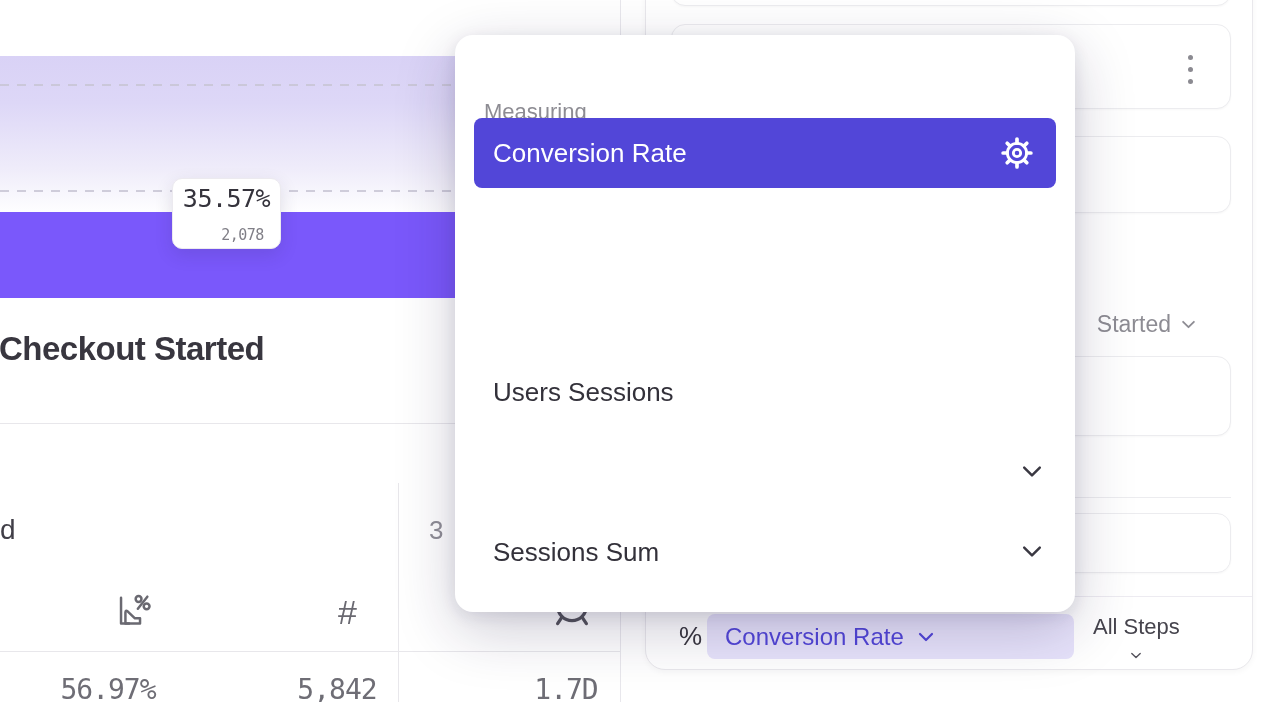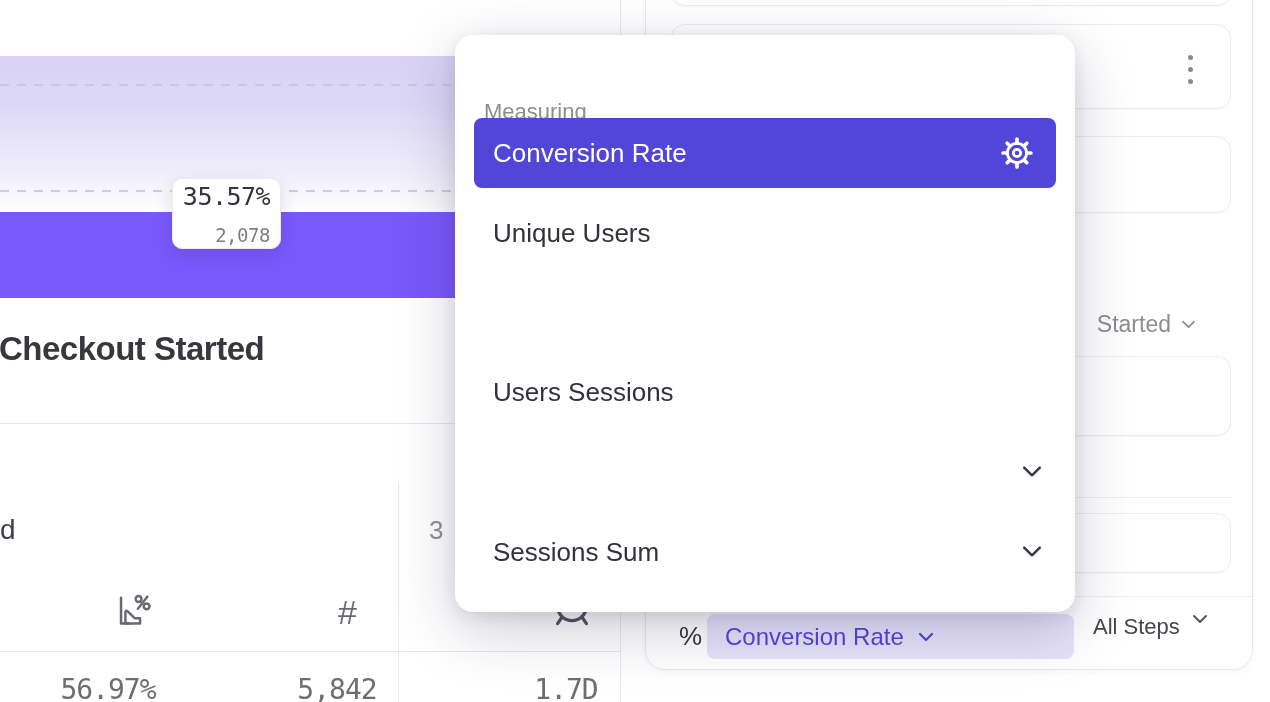--- a/index.html
+++ b/index.html
@@ -15,21 +15,21 @@
   #left-card{left:0;top:0;width:620px;height:702px;background:#fff;border-right:1px solid #e8e7ec;}
   #hover-band{left:0;top:56px;width:620px;height:156px;
     background:linear-gradient(180deg,#d9d2f6 0%,#ddd7f7 30%,#efecfa 72%,#fefeff 100%);}
   .dash-line{left:0;width:620px;height:2px;
     background:repeating-linear-gradient(90deg,#c8c5d4 0 9px,transparent 9px 17px);opacity:.85;}
   #funnel-bar{left:0;top:212px;width:620px;height:86px;}
   #chart-tooltip{left:172px;top:178px;width:107px;height:69px;background:#fff;
     border:1px solid #eceaef;border-radius:10px;box-shadow:0 6px 18px rgba(40,35,80,.14);
     display:flex;flex-direction:column;align-items:center;justify-content:center;gap:13px;}
   #tooltip-rate{font-size:25px;letter-spacing:-.5px;color:#35333c;}
-  #tooltip-count{font-size:19px;letter-spacing:-.5px;color:#807f87;margin-left:32px;}
+  #tooltip-count{font-size:15px;letter-spacing:-.5px;color:#807f87;margin-left:32px;}
   #step-label{left:-1px;top:330px;font-size:33px;letter-spacing:-.5px;font-weight:600;color:#38363f;text-align:right;}
   #chart-divider{left:0;top:423px;width:620px;height:1px;background:#e8e7eb;}
 
   
   #tbl-prev-frag{left:0;top:514px;font-size:28px;font-weight:500;color:#413f48;}
   #tbl-next-num{left:429px;top:515px;font-size:26px;color:#8f8e96;}
   .vline{width:1px;background:#e8e7eb;}
   #tbl-hline{left:0;top:651px;width:620px;height:1px;background:#e8e7eb;}
   .col-icon{color:#6a6971;}
   #count-icon{left:338px;top:593px;font-size:34px;}
@@ -44,21 +44,21 @@
   #kebab{left:541px;top:83px;display:flex;flex-direction:column;gap:7px;}
   #kebab span{width:5px;height:5px;border-radius:50%;background:#8b8a91;}
   #advanced-row{top:340px;right:56px;display:flex;align-items:center;gap:10px;color:#8d8c93;}
   #advanced-label{font-size:23px;}
   .divider{left:25px;width:560px;height:1px;background:#ececef;}
   #footer-divider{left:0;width:608px;height:1px;background:#edebf1;}
   #footer-percent{left:33px;top:650px;font-size:26px;font-weight:500;color:#39373f;}
   #measure-chip{left:61px;top:643px;width:367px;height:45px;border-radius:8px;background:#e7e3fb;
     display:flex;align-items:center;gap:14px;padding-left:18px;box-sizing:border-box;}
   #measure-chip-label{font-size:24px;font-weight:500;color:#5246d8;}
-  #steps-control{left:447px;top:643px;height:45px;display:flex;gap:12px;}
+  #steps-control{left:447px;top:643px;height:45px;display:flex;align-items:center;gap:12px;flex-direction:column;}
   #steps-label{font-size:22px;font-weight:500;color:#46444d;}
 
   
   #measuring-menu{left:455px;top:35px;width:620px;height:577px;background:#fff;border-radius:18px;
     box-shadow:0 18px 60px rgba(30,25,70,.22),0 4px 16px rgba(30,25,70,.10);}
   #menu-title{left:29px;top:64px;font-size:22px;color:#8d8c93;}
   .menu-item-label{left:38px;font-size:26px;font-weight:500;color:#33313a;}
   #menu-item-selected{left:19px;top:83px;width:582px;height:70px;border-radius:8px;
     display:flex;align-items:center;justify-content:space-between;padding:0 22px 0 19px;box-sizing:border-box;}
   #menu-item-selected .sel-label{font-size:26px;font-weight:500;color:#fff;}
@@ -176,21 +176,20 @@
           <path d="M12 5 L12 2.2"></path>
             <path d="M12 19 L12 21.8"></path>
           <path d="M16.95 7.05 L18.93 5.07"></path>
             <path d="M7.05 16.95 L5.07 18.93"></path>
           <path d="M16.95 16.95 L18.93 18.93"></path>
             <path d="M7.05 7.05 L5.07 5.07"></path>
         </g>
       </svg>
     </div>
 
-    <div class="menu-item-label abs" style="top:183px">Unique Users</div>
 
     <div class="menu-item-label abs" style="top:342px">Users Sessions</div>
 
     <svg class="abs" style="left:566px;top:430px" width="22" height="13" viewBox="0 0 16 10" fill="none" stroke="#3a3842" stroke-width="1.9" stroke-linecap="round" stroke-linejoin="round">
       <path d="M2 2 L8 8 L14 2"></path>
     </svg>
 
     <div class="menu-item-label abs" style="top:502px">Sessions Sum</div>
     <svg class="abs" style="left:566px;top:510px" width="22" height="13" viewBox="0 0 16 10" fill="none" stroke="#3a3842" stroke-width="1.9" stroke-linecap="round" stroke-linejoin="round">
       <path d="M2 2 L8 8 L14 2"></path>

